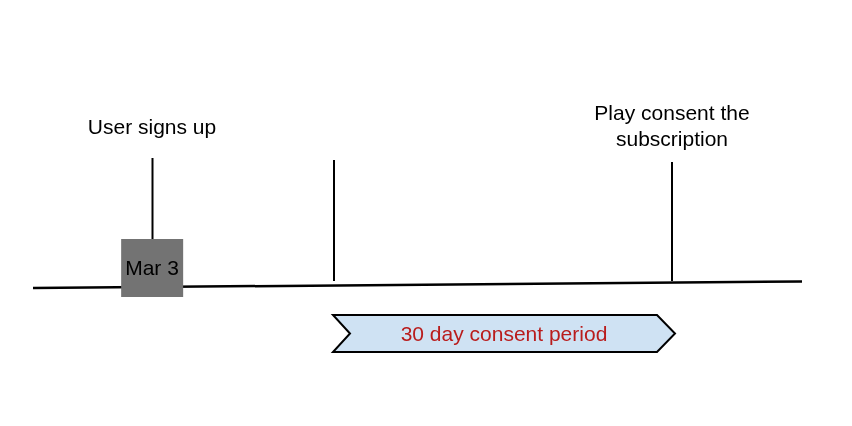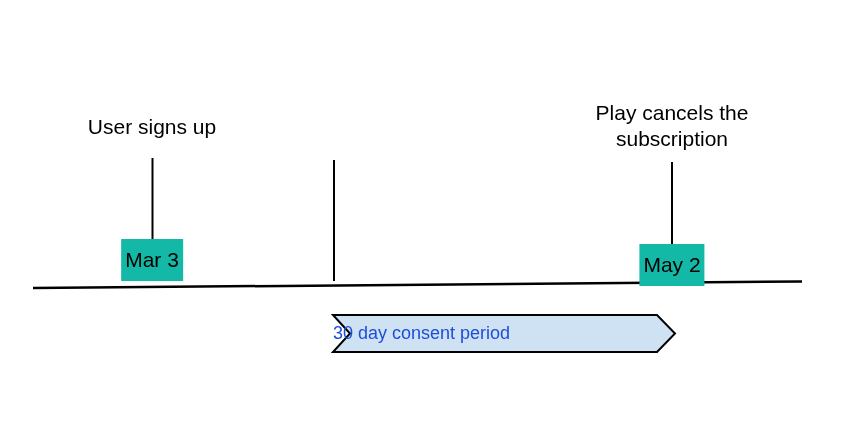--- a/index.html
+++ b/index.html
@@ -31,59 +31,58 @@
     line-height: 26px;
     white-space: pre-line;
     color: #000000;
   }
   .m-label.m1 { left: 32px;  top: 114px; }
   .m-label.m2 { left: 214px; top: 98px; }
   .m-label.m3 { left: 552px; top: 100px; }
   .date-chip {
     position: absolute;
     transform: translateX(-50%);
-    background: #14b8a6;
+    background: #737373;
     font-size: 21px;
     line-height: 26px;
-    padding: 8px 4px;
+    padding: 16px 4px;
     white-space: nowrap;
     color: #000000;
   }
   .date-chip.d1 { left: 152px; top: 239px; }
   .date-chip.d2 { left: 334px; top: 240px; }
   .date-chip.d3 { left: 672px; top: 244px; }
   .banner-text {
     position: absolute;
     left: 333px;
     top: 320px;
     width: 342px;
-    text-align: left;
-    font-size: 18px;
+    text-align: center;
+    font-size: 21px;
     line-height: 27px;
-    color: #1d4ed8;
+    color: #b91c1c;
   }
 </style>
 </head>
 <body>
 
 <div class="canvas">
 
   <svg class="layer-svg" viewBox="0 0 852 426">
 
     <line x1="152.5" y1="158" x2="152.5" y2="281" stroke-width="2" stroke="#000000"></line>
     <line x1="334" y1="160" x2="334" y2="281" stroke-width="2" stroke="#000000"></line>
     <line x1="672" y1="162" x2="672" y2="281" stroke-width="2" stroke="#000000"></line>
 
     <line x1="33" y1="288" x2="802" y2="281.5" stroke-width="2.5" stroke="#000000"></line>
 
     <polygon points="333,315 657,315 675,333.5 657,352 333,352 350,333.5" stroke-width="2" stroke-linejoin="miter" stroke="#000000" fill="#cfe2f3"></polygon>
   </svg>
 
   <div class="m-label m1">User signs up</div>
-  <div class="m-label m3">Play cancels the
+  <div class="m-label m3">Play consent the
 subscription</div>
 
   <div class="date-chip d1">Mar 3</div>
-  <div class="date-chip d3">May 2</div>
 
   <div class="banner-text">30 day consent period</div>
 
 </div>
 
 </body></html>

